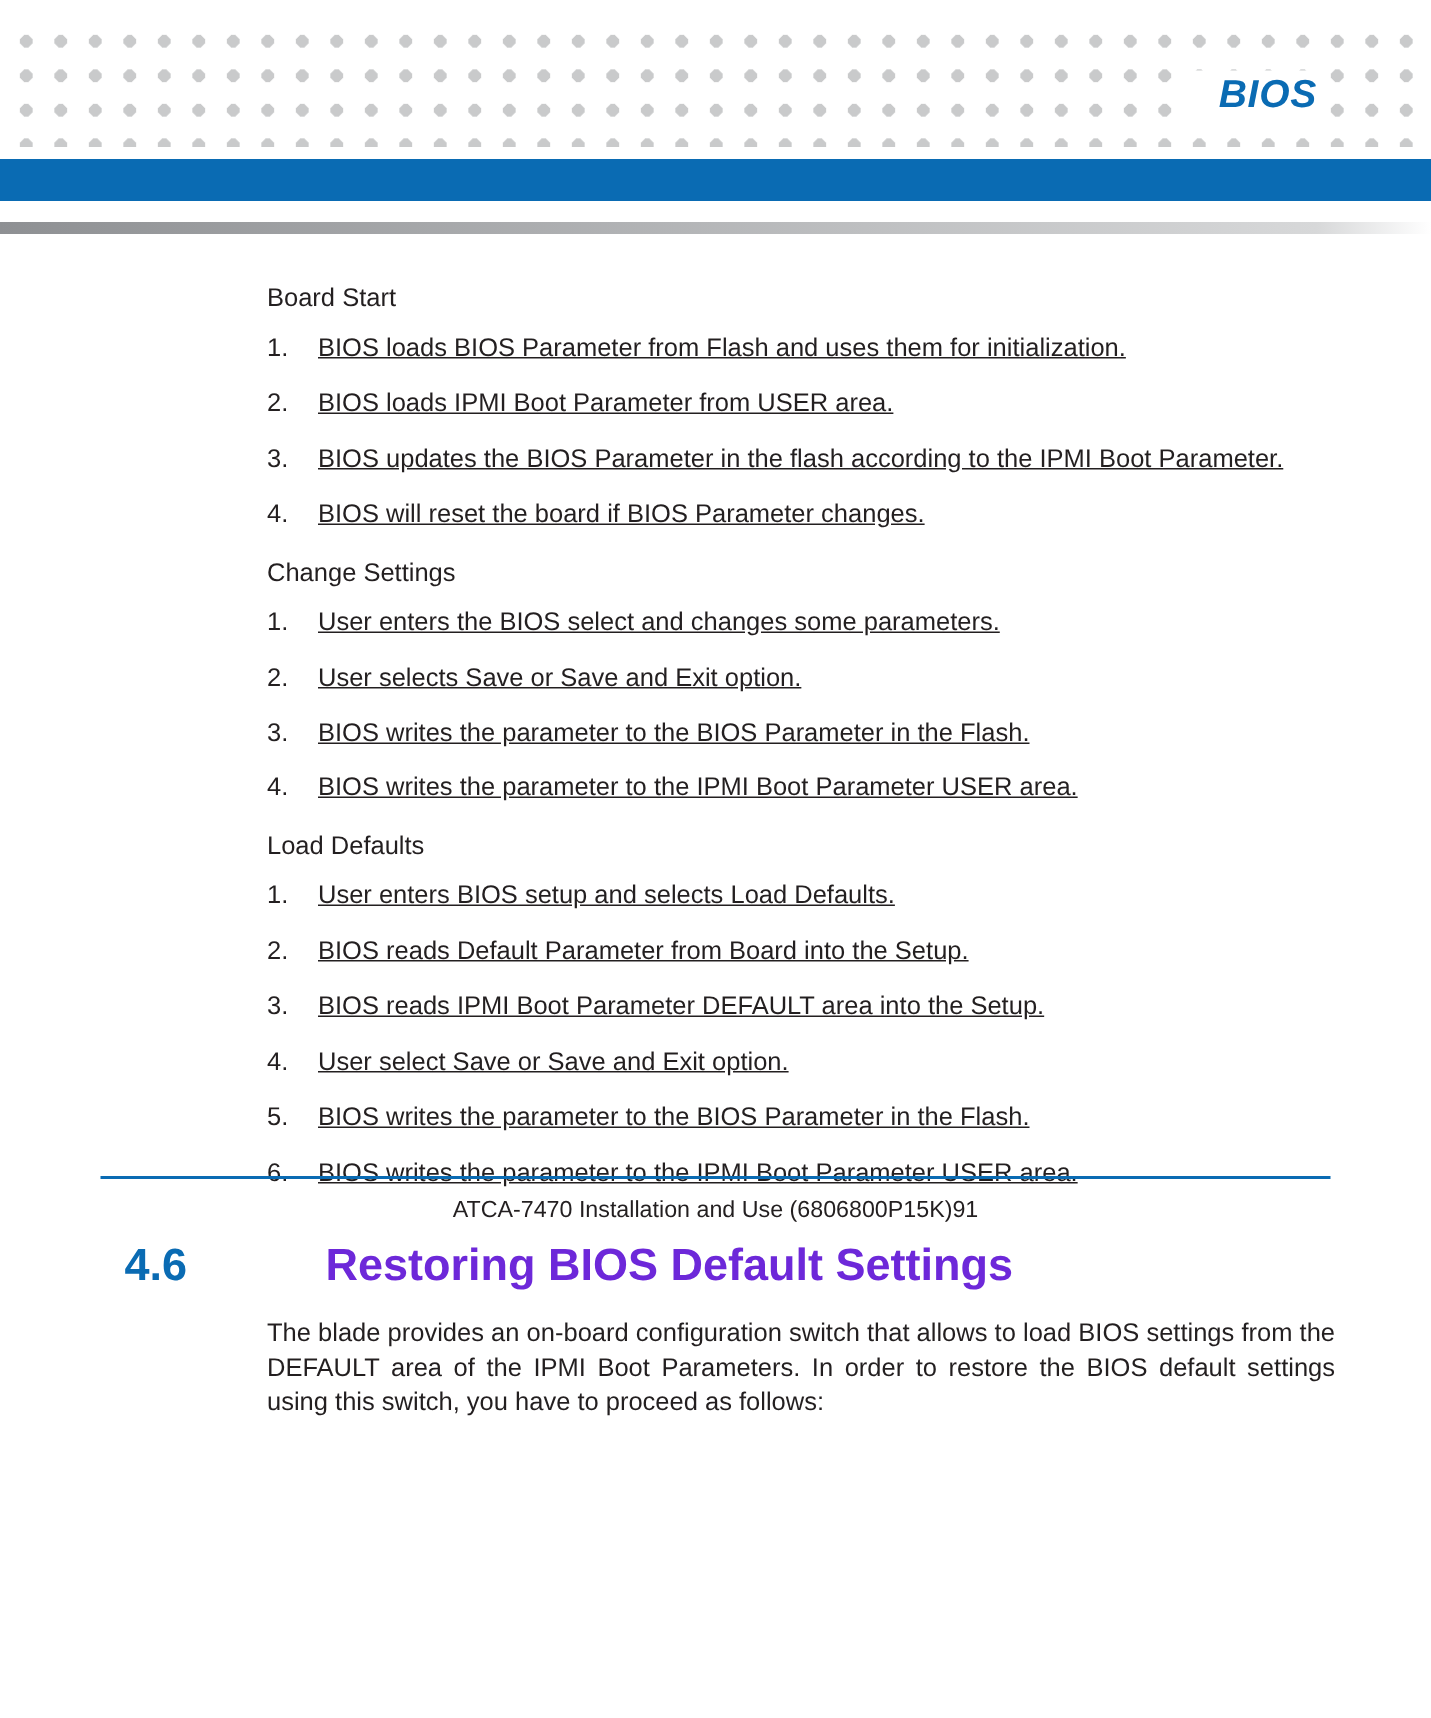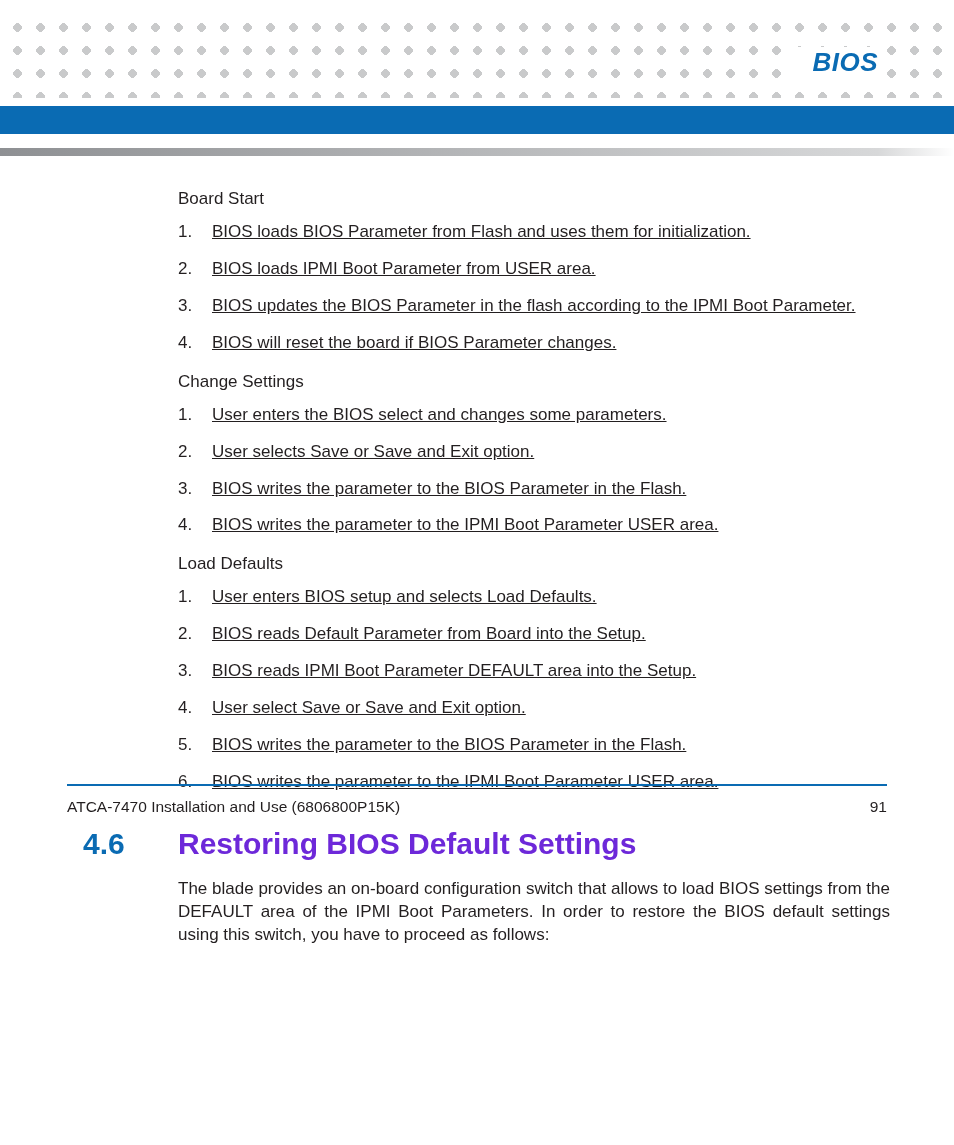--- a/index.html
+++ b/index.html
@@ -54,42 +54,42 @@
     font-size: 17px;
     line-height: 1.35;
     color: #231f20;
   }
   .para-head { margin-bottom: 10px; }
   .list { margin-left: 0; margin-bottom: 16px; }
   .list .item { display: flex; margin-bottom: 14px; }
   .list .num { width: 34px; flex: 0 0 34px; }
   .list .txt { flex: 1 1 auto; text-decoration: underline; }
 
-  .sec-row { display: flex; align-items: baseline; margin-top: 30px; margin-left: -95px; }
+  .sec-row { display: flex; align-items: baseline; margin-top: 30px; margin-left: -95px; gap: 39px; }
   .sec-num {
     width: 95px;
     color: #0a6bb3;
     font-weight: 700;
     font-size: 30px;
   }
   .sec-title {
     color: #6d28d9;
     font-weight: 700;
     font-size: 30px;
   }
   .sec-body { margin-top: 14px; text-align: justify; }
 
   .footer {
     position: absolute;
     left: 67px;
     right: 67px;
     bottom: 50px;
   }
   .footer-rule { height: 2px; background: #0a6bb3; margin-bottom: 12px; }
-  .footer-row { display: flex; justify-content: space-between; font-size: 15.5px; color: #231f20; }
+  .footer-row { display: flex; justify-content: center; font-size: 15.5px; color: #231f20; }
 </style>
 </head>
 <body>
 
 <div class="page">
   <div class="dots"></div>
   <div class="header-title">BIOS</div>
   <div class="blue-bar"></div>
   <div class="grad-line"></div>
 

